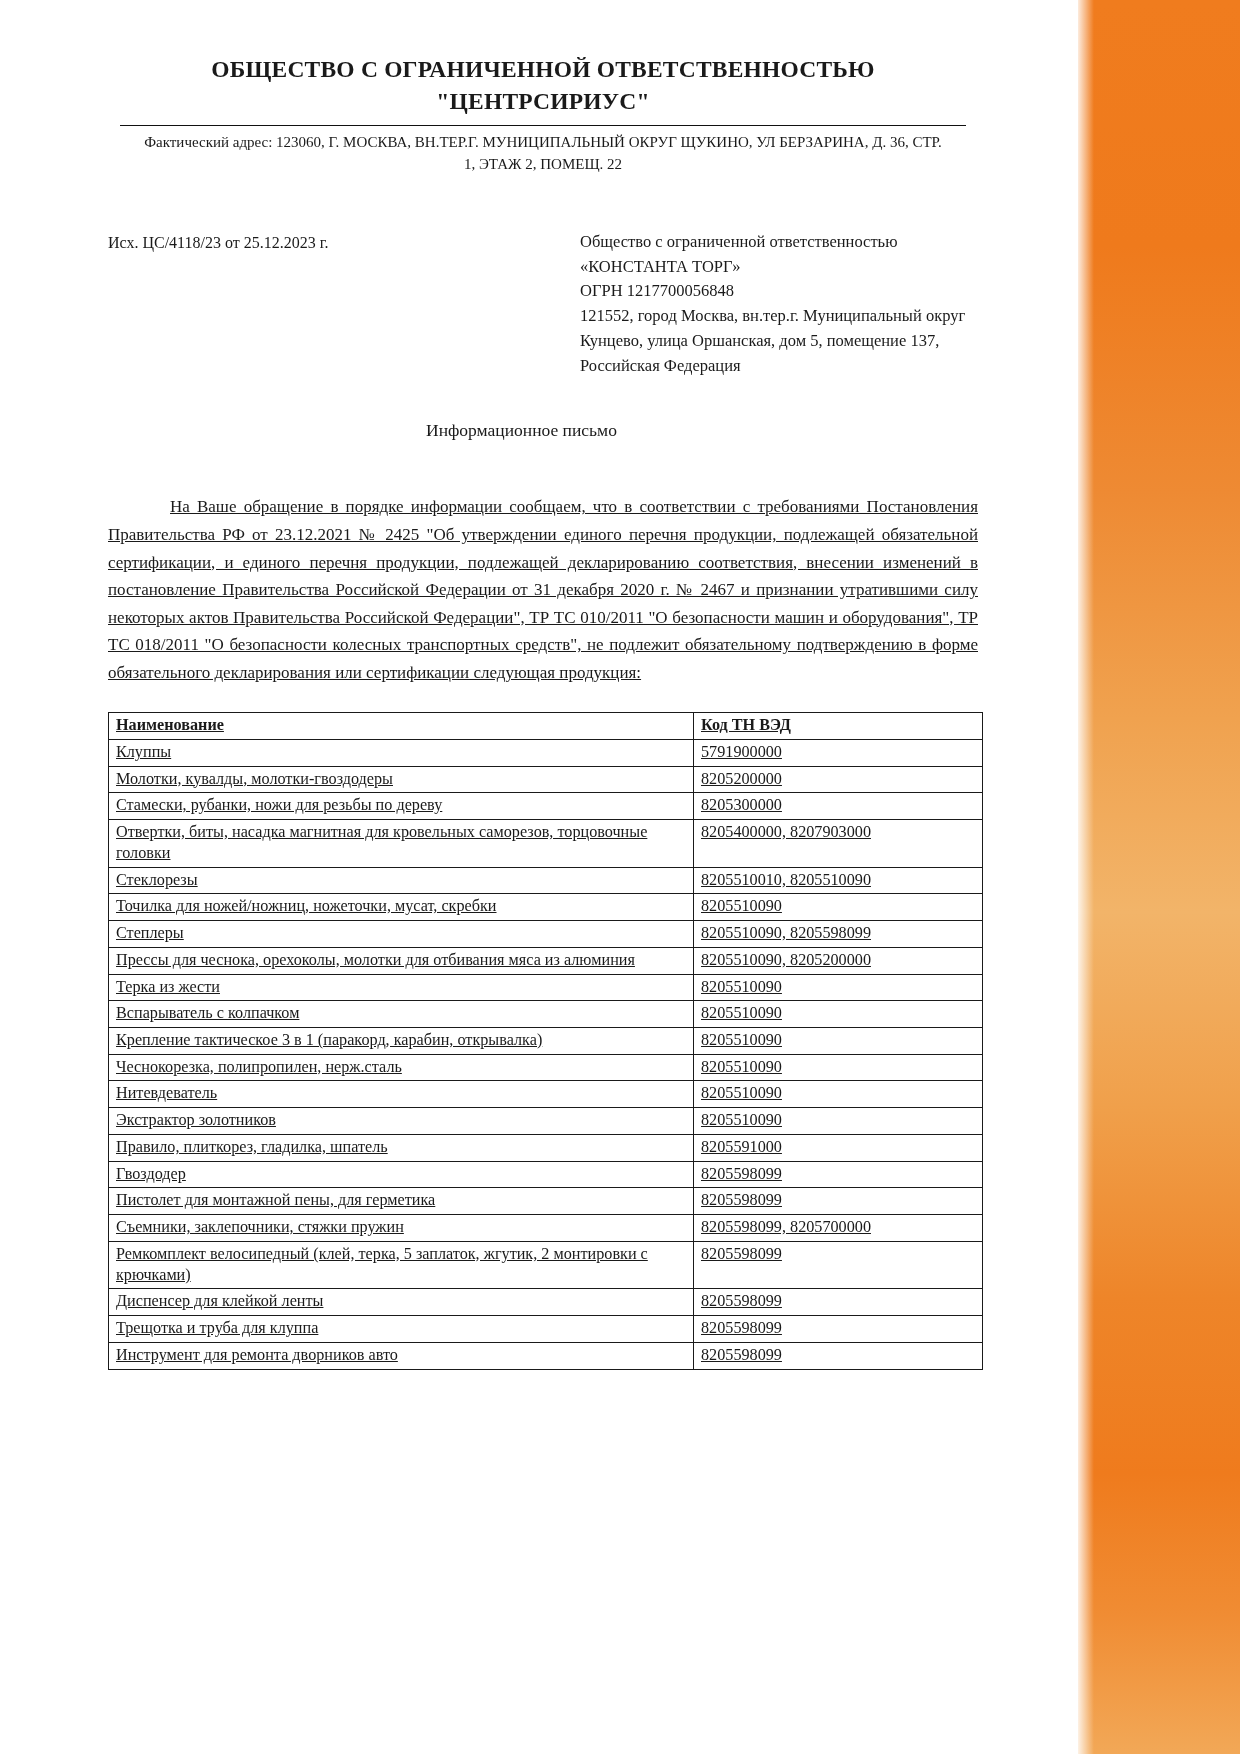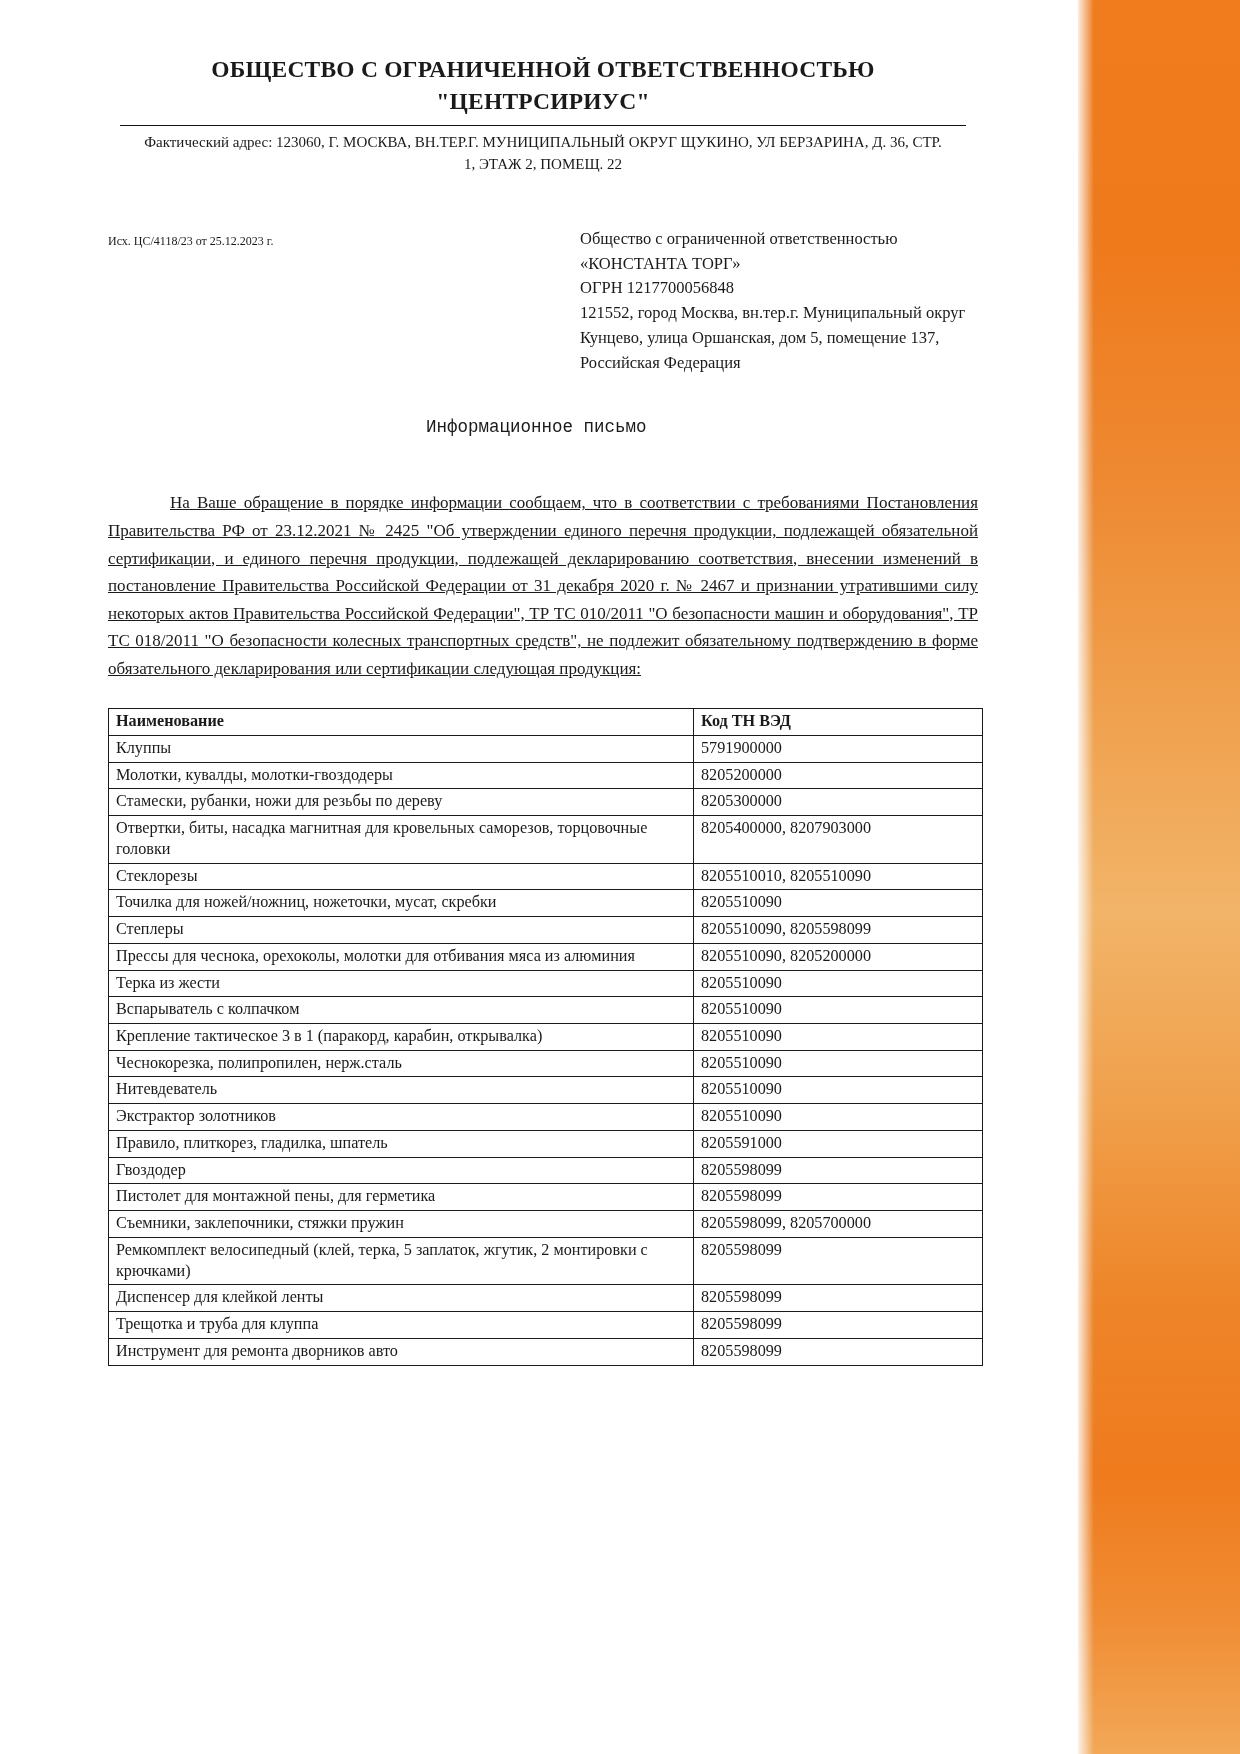--- a/index.html
+++ b/index.html
@@ -77,36 +77,35 @@
   .addr {
     text-align: center;
     font-size: 15px;
     line-height: 1.45;
     margin-top: 6px;
     padding: 0 30px;
   }
 
   .outnum {
     margin-top: 58px;
-    font-size: 12px;
+    font-size: 16px;
   }
 
   .recipient {
     margin-top: -22px;
     margin-left: 472px;
     font-size: 16.5px;
     line-height: 1.5;
     width: 420px;
   }
 
   .doc-title {
     margin-top: 42px;
     margin-left: 318px;
     font-size: 17.5px;
-    font-family: Liberation Mono, monospace;
   }
 
   .body-text {
     margin-top: 52px;
     font-size: 17px;
     line-height: 1.62;
     text-align: justify;
     text-indent: 62px;
     text-decoration: underline;
   }
@@ -117,20 +116,21 @@
     width: 874px;
     table-layout: fixed;
   }
   table.goods th, table.goods td {
     border: 1.3px solid #1a1a1a;
     font-size: 16.2px;
     padding: 2px 8px 3px 7px;
     vertical-align: top;
     line-height: 1.28;
     text-align: left;
+    text-decoration: underline;
   }
   table.goods th {
     font-weight: bold;
   }
   table.goods col.c1 { width: 585px; }
   table.goods col.c2 { width: 289px; }
   .name-cell { text-align: justify; text-align-last: left; }
 </style>
 </head>
 <body>

